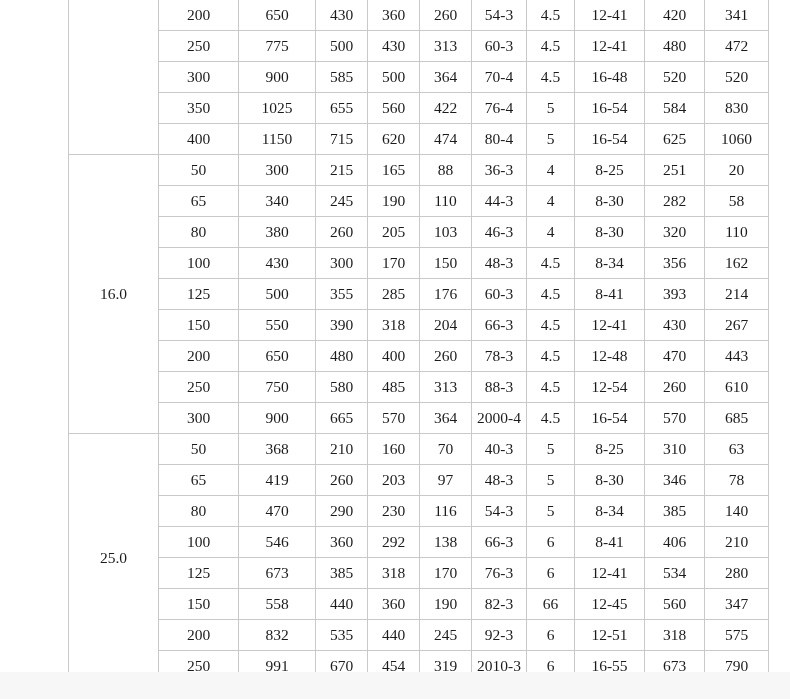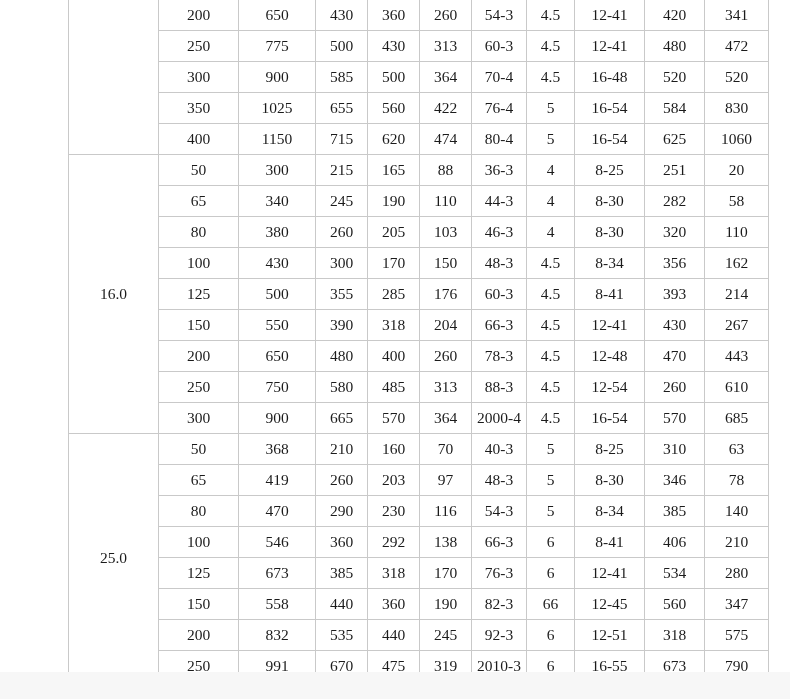--- a/index.html
+++ b/index.html
@@ -345,21 +345,21 @@
             <td>92-3</td>
             <td>6</td>
             <td>12-51</td>
             <td>318</td>
             <td>575</td>
           </tr>
           <tr>
             <td>250</td>
             <td>991</td>
             <td>670</td>
-            <td>475</td>
+            <td>454</td>
             <td>319</td>
             <td>2010-3</td>
             <td>6</td>
             <td>16-55</td>
             <td>673</td>
             <td>790</td>
           </tr>
         </tbody>
     </table>
   </div>

